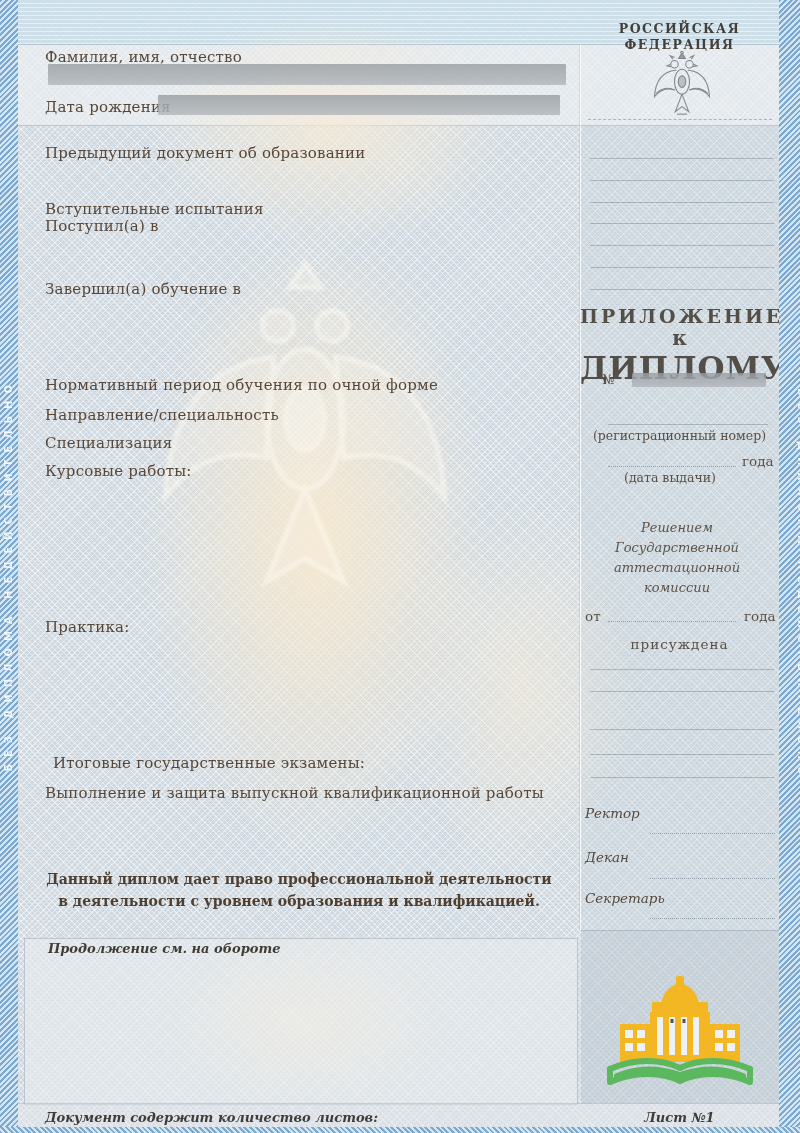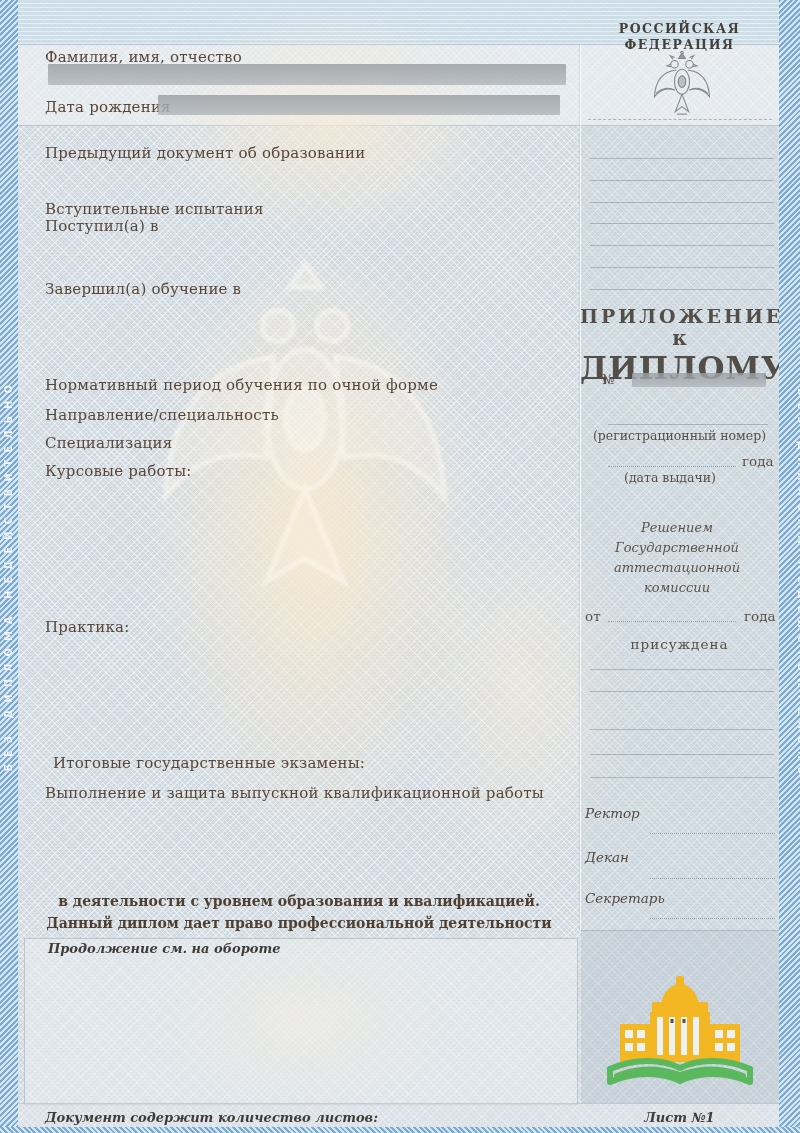--- a/index.html
+++ b/index.html
@@ -153,21 +153,21 @@
   <div class="lbl" style="left:45px;top:217px;">Поступил(а) в</div>
   <div class="lbl" style="left:45px;top:280px;">Завершил(а) обучение в</div>
   <div class="lbl" style="left:45px;top:376px;">Нормативный период обучения по очной форме</div>
   <div class="lbl" style="left:45px;top:406px;">Направление/специальность</div>
   <div class="lbl" style="left:45px;top:434px;">Специализация</div>
   <div class="lbl" style="left:45px;top:462px;">Курсовые работы:</div>
   <div class="lbl" style="left:45px;top:618px;text-align:right;">Практика:</div>
   <div class="lbl" style="left:53px;top:715px;margin-top:39px;">Итоговые государственные экзамены:</div>
   <div class="lbl" style="left:45px;top:784px;">Выполнение и защита выпускной квалификационной работы</div>
 
-  <div class="statement" style="top:871px;margin-top:44px;">Данный диплом дает право профессиональной деятельности</div>
+  <div class="statement" style="top:871px;">Данный диплом дает право профессиональной деятельности</div>
   <div class="statement" style="top:893px;">в деятельности с уровнем образования и квалификацией.</div>
 
   <div class="bottom-box"></div>
   <div class="script" style="left:48px;top:941px;">Продолжение см. на обороте</div>
 
   <div class="rline" style="top:158px;"></div>
   <div class="rline" style="top:180px;"></div>
   <div class="rline" style="top:202px;"></div>
   <div class="rline" style="top:223px;"></div>
   <div class="rline" style="top:245px;"></div>

